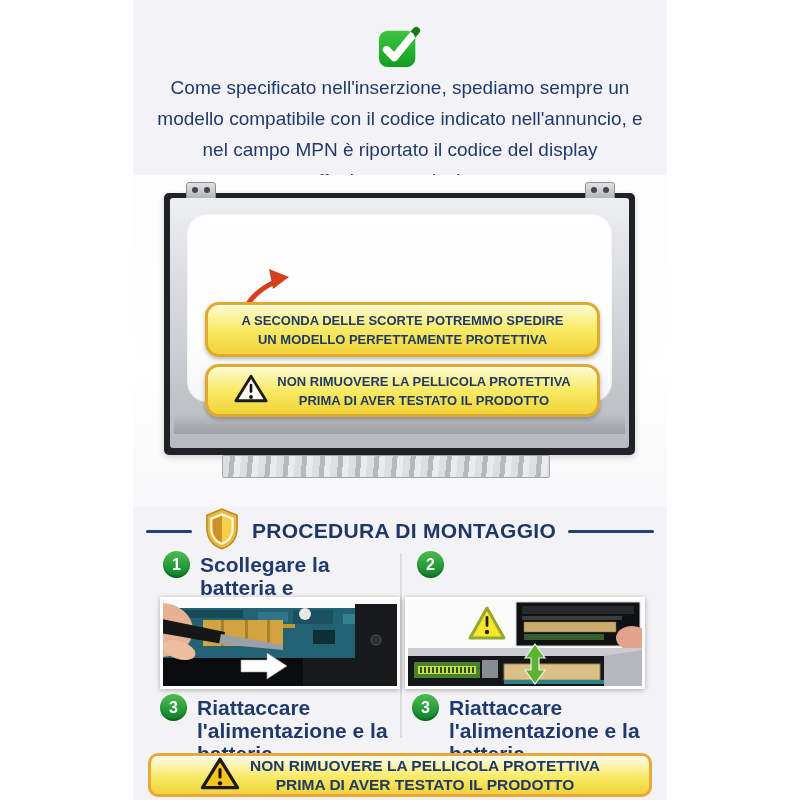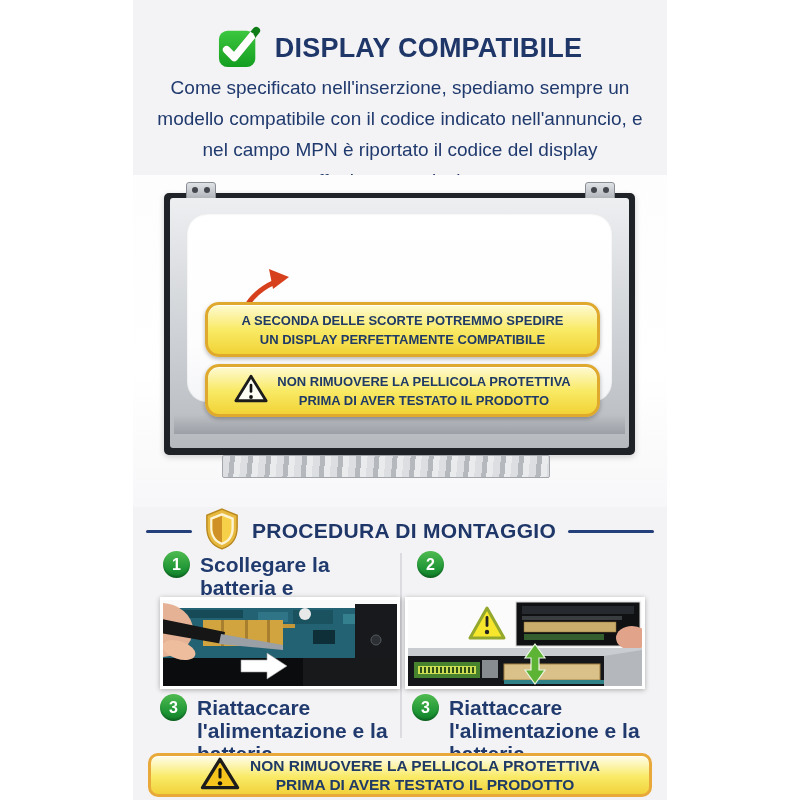--- a/index.html
+++ b/index.html
@@ -94,21 +94,20 @@
           </linearGradient>
           <clipPath id="chkclip">
               <rect x="1" y="7" width="38" height="38" rx="9"></rect>
             </clipPath>
         </defs>
         <rect x="1" y="7" width="38" height="38" rx="9" fill="url(#gchk)"></rect>
         <path d="M9 27 L17 35 L40 7" fill="none" stroke="#0e7d18" stroke-width="8" stroke-linecap="round" stroke-linejoin="round"></path>
         <path d="M9 27 L17 35 L40 7" fill="none" stroke="#ffffff" stroke-width="8" stroke-linecap="round" stroke-linejoin="round" clip-path="url(#chkclip)"></path>
       </svg>
     </span>
-    <span class="page-title">DISPLAY COMPATIBILE</span>
   </div>
 
   <div class="description">Come specificato nell'inserzione, spediamo sempre un modello compatibile con il codice indicato nell'annuncio, e nel campo MPN è riportato il codice del display effettivamente inviato.</div>
 
   <div class="figure">
     <div class="panel">
       <div class="bracket b-left"></div>
       <div class="bracket b-right"></div>
       <div class="bezel">
         <div class="screen"></div>
@@ -120,21 +119,21 @@
     <span class="red-arrow">
       <svg width="64" height="64" viewBox="0 0 64 64">
         <path d="M15 60 C14 42 28 26 48 17" fill="none" stroke="#d6401d" stroke-width="5" stroke-linecap="round"></path>
         <polygon points="42,4 62,12 46,24" fill="#d6401d"></polygon>
       </svg>
     </span>
 
     <div class="note note-stock">
       <div>
         <div>A SECONDA DELLE SCORTE POTREMMO SPEDIRE</div>
-        <div>UN DISPLAY PERFETTAMENTE COMPATIBILE</div>
+        <div>UN MODELLO PERFETTAMENTE PROTETTIVA</div>
       </div>
     </div>
 
     <div class="note note-film">
       <span>
         <svg width="34" height="31" viewBox="0 0 36 32">
           <path d="M18 3 L34 29 H2 Z" fill="#fdfdf3" stroke="#1c1c1c" stroke-width="3" stroke-linejoin="round"></path>
           <rect x="16.6" y="11" width="2.8" height="9.5" rx="1.4" fill="#111"></rect>
           <circle cx="18" cy="25" r="2" fill="#111"></circle>
         </svg>

